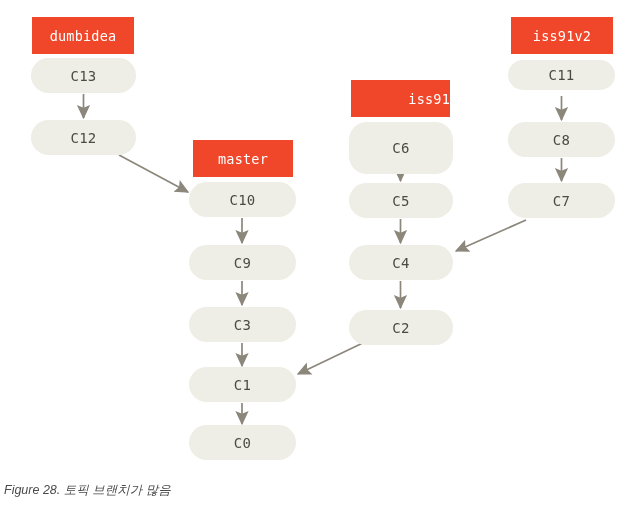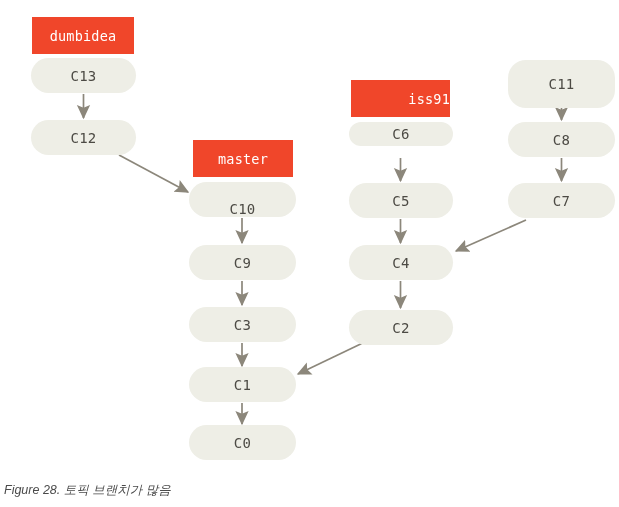--- a/index.html
+++ b/index.html
@@ -119,53 +119,56 @@
     <div class="commit" style="left:13px; top:58px; width:105px; height:35px;align-items:center;">
       <span>C13</span>
     </div>
     <div class="commit" style="left:13px; top:120px; width:105px; height:35px;align-items:center;">
       <span>C12</span>
     </div>
 
     <div class="branch-label" style="left:175px; top:140px; width:100px; height:37px;">
       <span>master</span>
     </div>
-    <div class="commit" style="left:171px; top:182px; width:107px; height:35px;align-items:flex-end;">
+    <div class="commit" style="left:171px; top:182px; width:107px; height:35px;">
       <span>C10</span>
     </div>
     <div class="commit" style="left:171px; top:245px; width:107px; height:35px;">
       <span>C9</span>
     </div>
     <div class="commit" style="left:171px; top:307px; width:107px; height:35px;">
       <span>C3</span>
     </div>
     <div class="commit" style="left:171px; top:367px; width:107px; height:35px;">
       <span>C1</span>
     </div>
     <div class="commit" style="left:171px; top:425px; width:107px; height:35px;">
       <span>C0</span>
     </div>
 
     <div class="branch-label" style="left:333px; top:80px; width:99px; height:37px;justify-content:flex-end;">
       <span>iss91</span>
     </div>
-    <div class="commit" style="left:331px; top:122px; width:104px; height:24px;">
+    <div class="commit" style="left:331px; top:122px; width:104px; height:52px;">
       <span>C6</span>
     </div>
     <div class="commit" style="left:331px; top:183px; width:104px; height:35px;">
       <span>C5</span>
     </div>
     <div class="commit" style="left:331px; top:245px; width:104px; height:35px;">
       <span>C4</span>
     </div>
     <div class="commit" style="left:331px; top:310px; width:104px; height:35px;">
       <span>C2</span>
     </div>
 
-    <div class="commit" style="left:490px; top:60px; width:107px; height:48px;">
+    <div class="branch-label" style="left:493px; top:17px; width:102px; height:37px;">
+      <span>iss91v2</span>
+    </div>
+    <div class="commit" style="left:490px; top:60px; width:107px; height:30px;">
       <span>C11</span>
     </div>
     <div class="commit" style="left:490px; top:122px; width:107px; height:35px;">
       <span>C8</span>
     </div>
     <div class="commit" style="left:490px; top:183px; width:107px; height:35px;">
       <span>C7</span>
     </div>
 
   </div>

